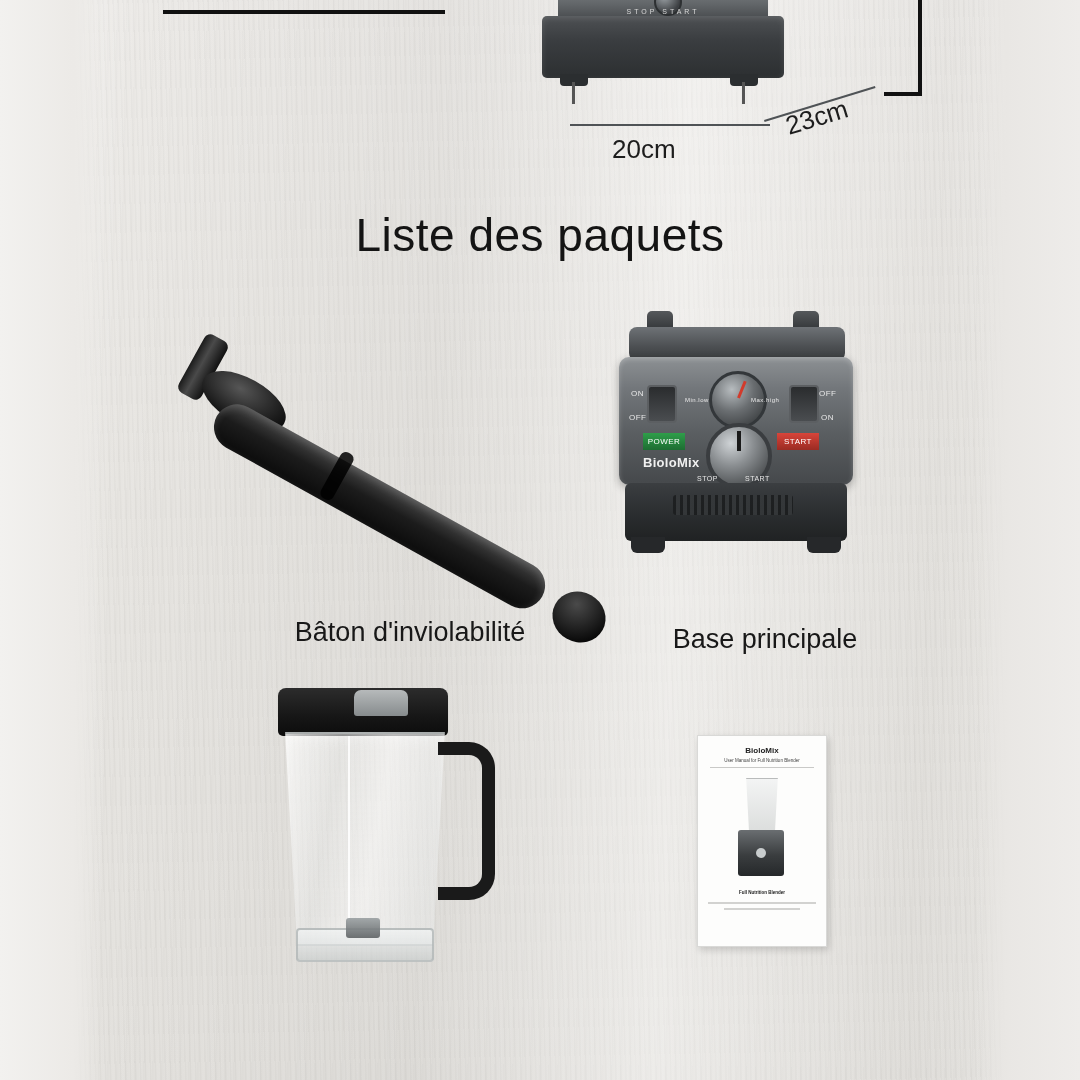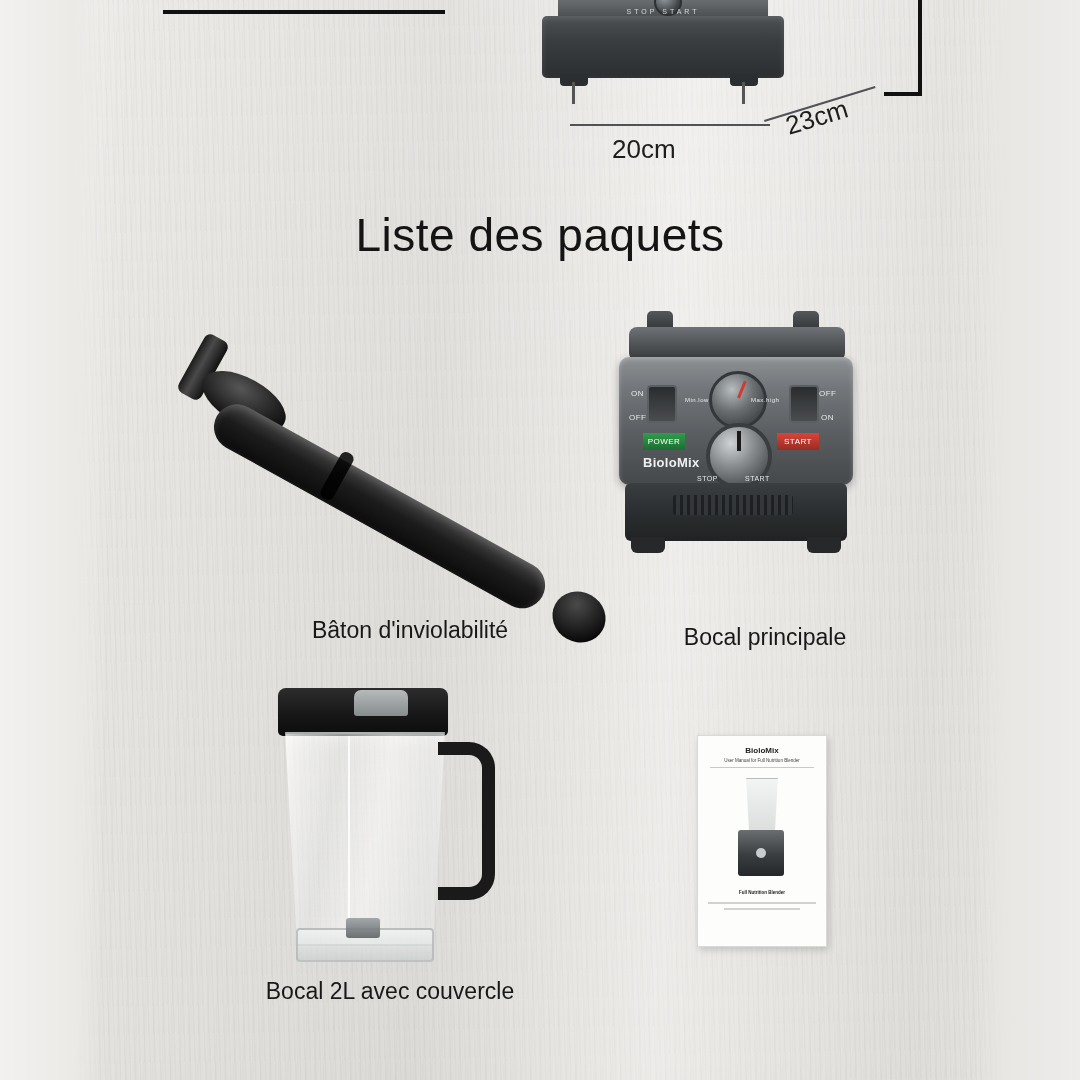--- a/index.html
+++ b/index.html
@@ -162,21 +162,21 @@
     color: #141414;
     font-family: "Liberation Sans", sans-serif;
     font-weight: 400;
     letter-spacing: 0.5px;
   }
 
   
   .caption {
     position: absolute;
     text-align: center;
-    font-size: 23px;
+    font-size: 27px;
     color: #181818;
     white-space: nowrap;
   }
   .cap-tamper { left: 130px; top: 617px; width: 560px; }
   .cap-base   { left: 500px; top: 624px; width: 530px; }
   .cap-jar    { left: 80px;  top: 978px; width: 620px; }
   .cap-manual { left: 510px; top: 978px; width: 500px; }
 
   
   .tamper {
@@ -570,33 +570,32 @@
     <div class="txt stop">STOP</div>
     <div class="txt start">START</div>
 
     <div class="brand">BioloMix</div>
 
     <div class="lower"></div>
     <div class="vent"></div>
     <div class="ft f1"></div>
     <div class="ft f2"></div>
   </div>
-  <div class="caption cap-base">Bocal principale</div>
+  <div class="caption cap-base">Base principale</div>
 
   <div class="jar">
     <div class="lid">
       <div class="lid-cap"></div>
     </div>
     <div class="body"></div>
     <div class="seam"></div>
     <div class="handle"></div>
     <div class="collar"></div>
     <div class="blade"></div>
   </div>
-  <div class="caption cap-jar">Bocal 2L avec couvercle</div>
 
   <div class="manual">
     <div class="m-brand">BioloMix</div>
     <div class="m-sub">User Manual for Full Nutrition Blender</div>
     <div class="m-rule"></div>
     <div class="m-img">
       <div class="mj"></div>
       <div class="mb"></div>
       <div class="mknob"></div>
     </div>

